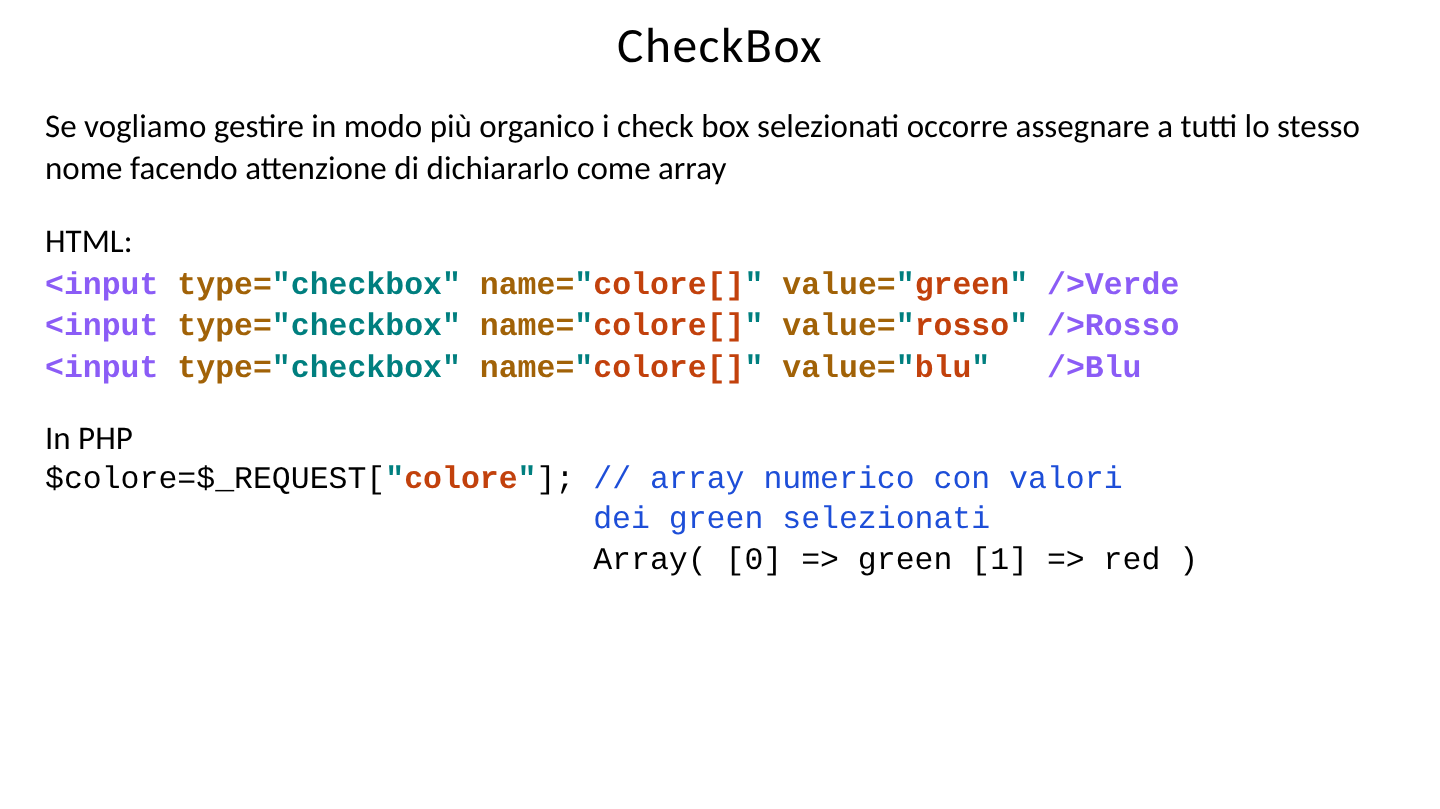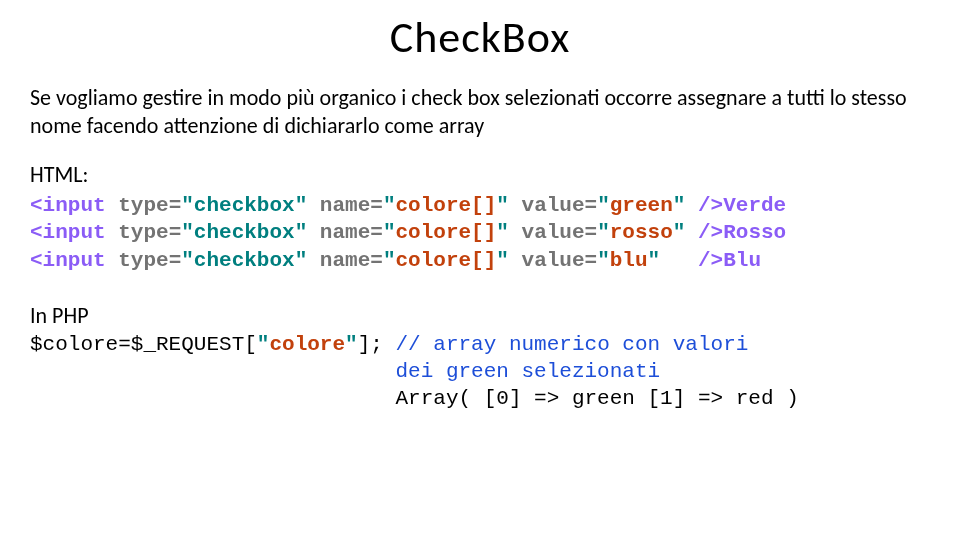--- a/index.html
+++ b/index.html
@@ -9,21 +9,21 @@
     height: 539px;
     background: #ffffff;
     font-family: Calibri, Arial, sans-serif;
     color: #000;
     overflow: hidden;
   }
   .slide {
     padding: 10px 30px 20px 30px;
   }
   .title {
-    font-size: 44px;
+    font-size: 33px;
     font-weight: 400;
     text-align: center;
     margin: 0 0 20px 0;
     letter-spacing: 1px;
   }
   .section-label {
     font-size: 22px;
     margin: 0 0 4px 0;
   }
   .desc {
@@ -31,28 +31,28 @@
     margin: 12px 0 22px 0;
     line-height: 1.25;
   }
   .code {
     font-family: "Courier New", monospace;
     font-size: 21px;
     line-height: 1.3;
     white-space: pre;
   }
   .code .kw { color: #8b5cf6; font-weight: bold; }
-  .code .attr { color: #737373; font-weight: bold; }
+  .code .attr { color: #a16207; font-weight: bold; }
   .code .str { color: #007f7f; font-weight: bold; }
   .code .strong { color: #c2410c; font-weight: bold; }
   .code .plain { color: #000; text-align: center; }
   .code .cm { color: #1d4ed8; }
   .php-label {
     font-size: 22px;
-    margin: 28px 0 2px 0;
+    margin: 18px 0 2px 0;
   }
 </style>
 </head>
 <body>
 
 <div class="slide">
 
   <h1 class="title">CheckBox</h1>
 
   <div class="desc">Se vogliamo gestire in modo più organico i check box selezionati occorre assegnare a tutti lo stesso nome facendo attenzione di dichiararlo come array</div>

